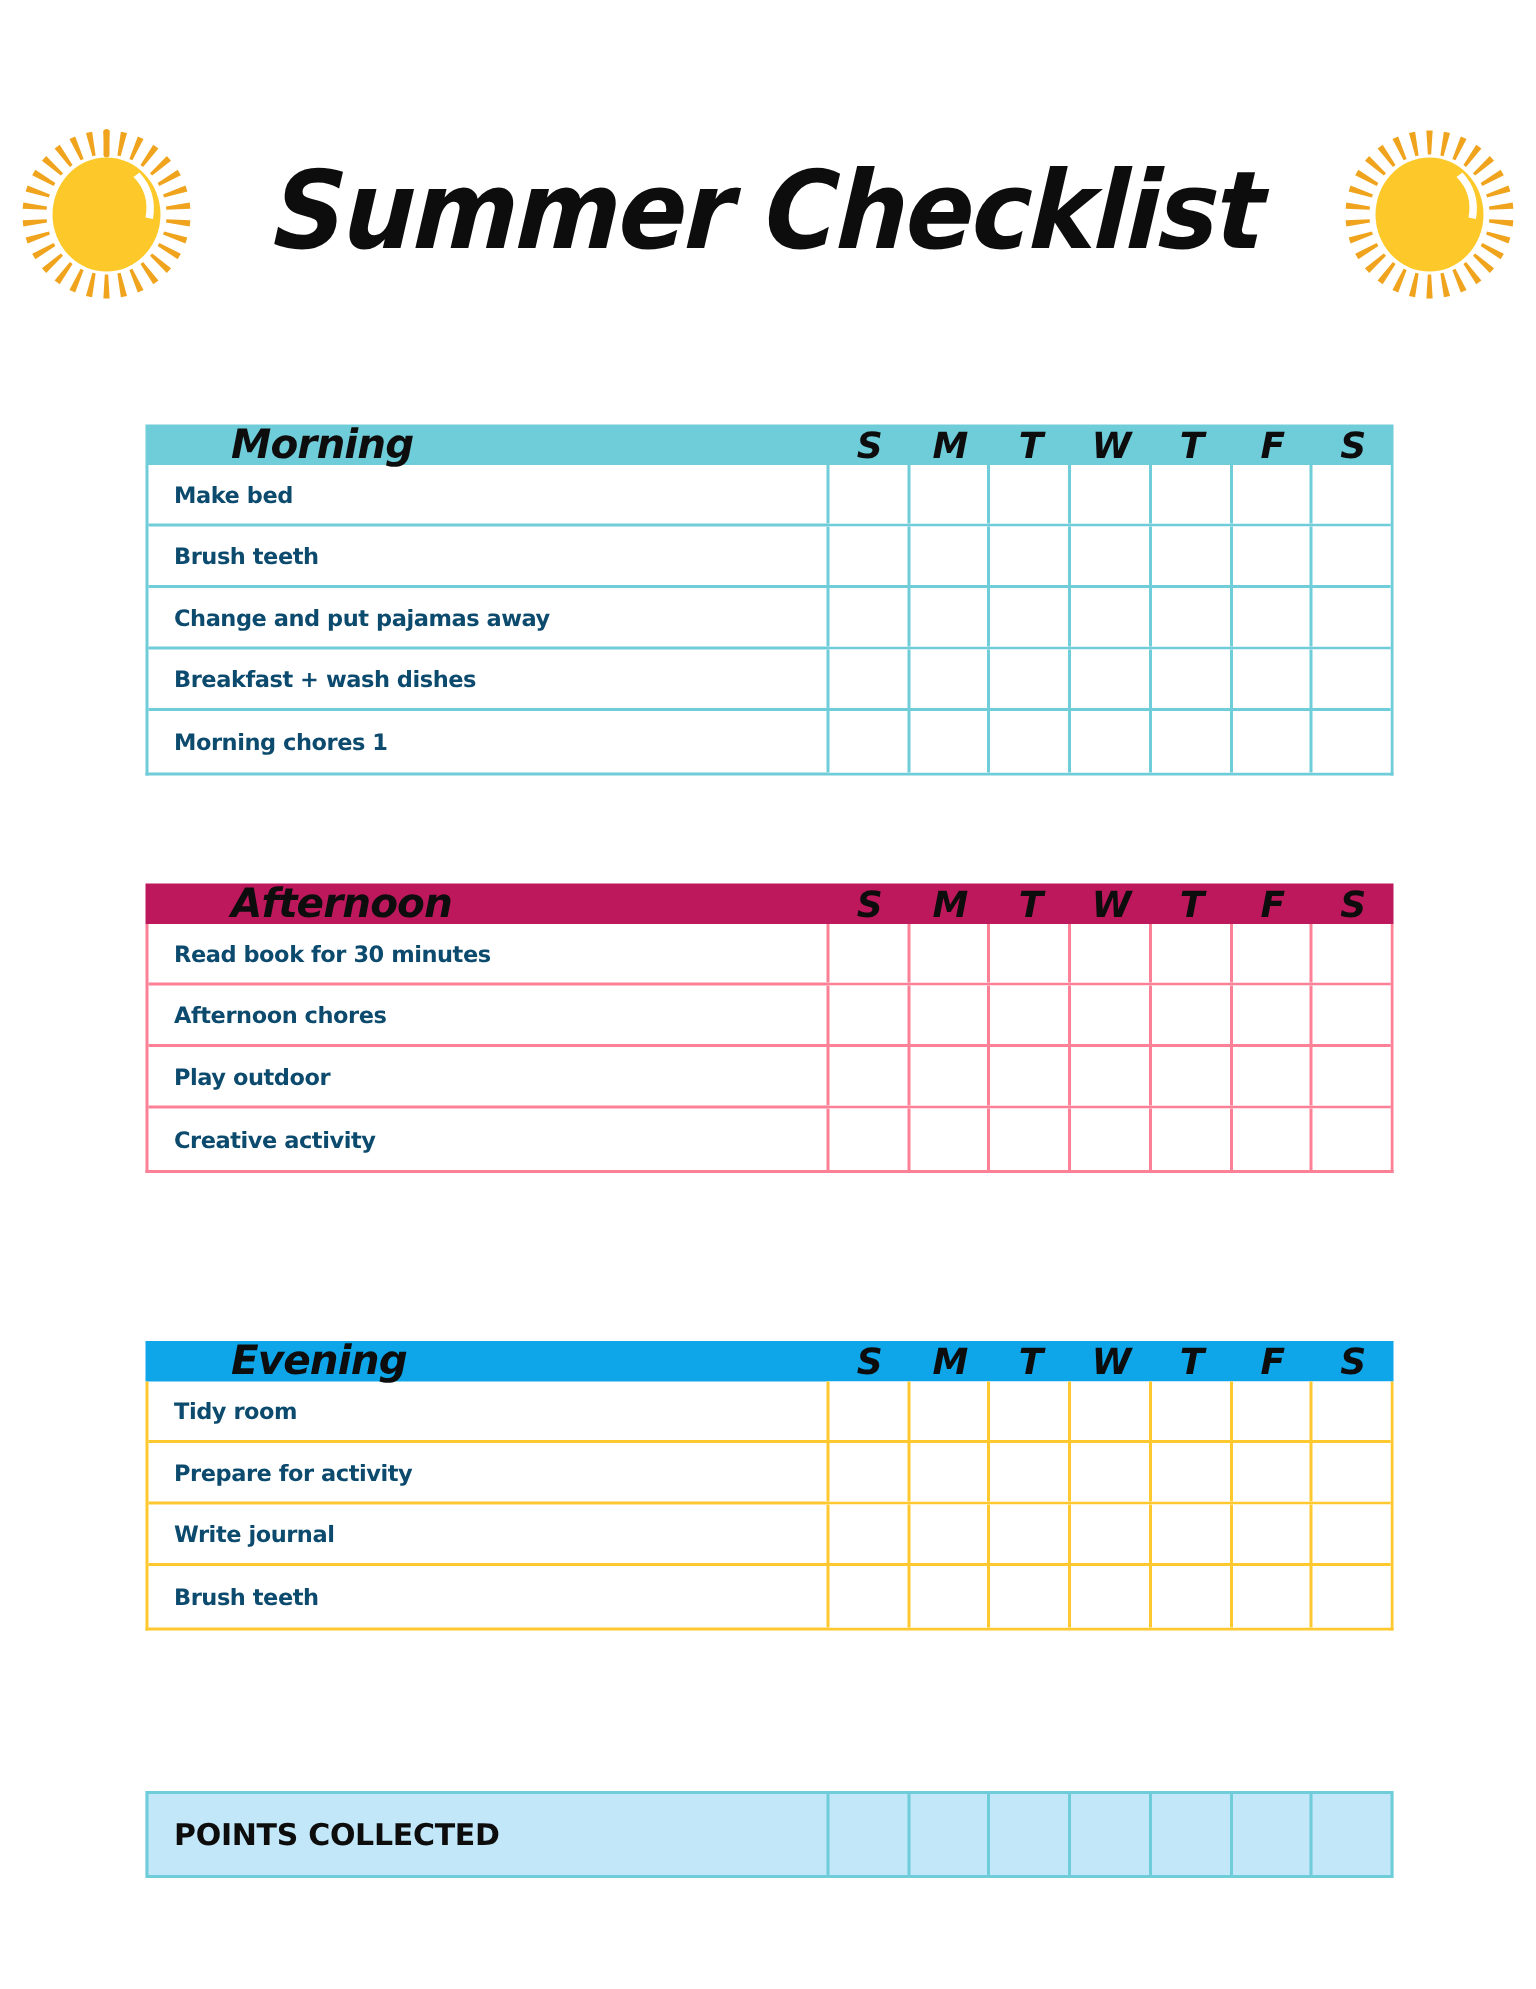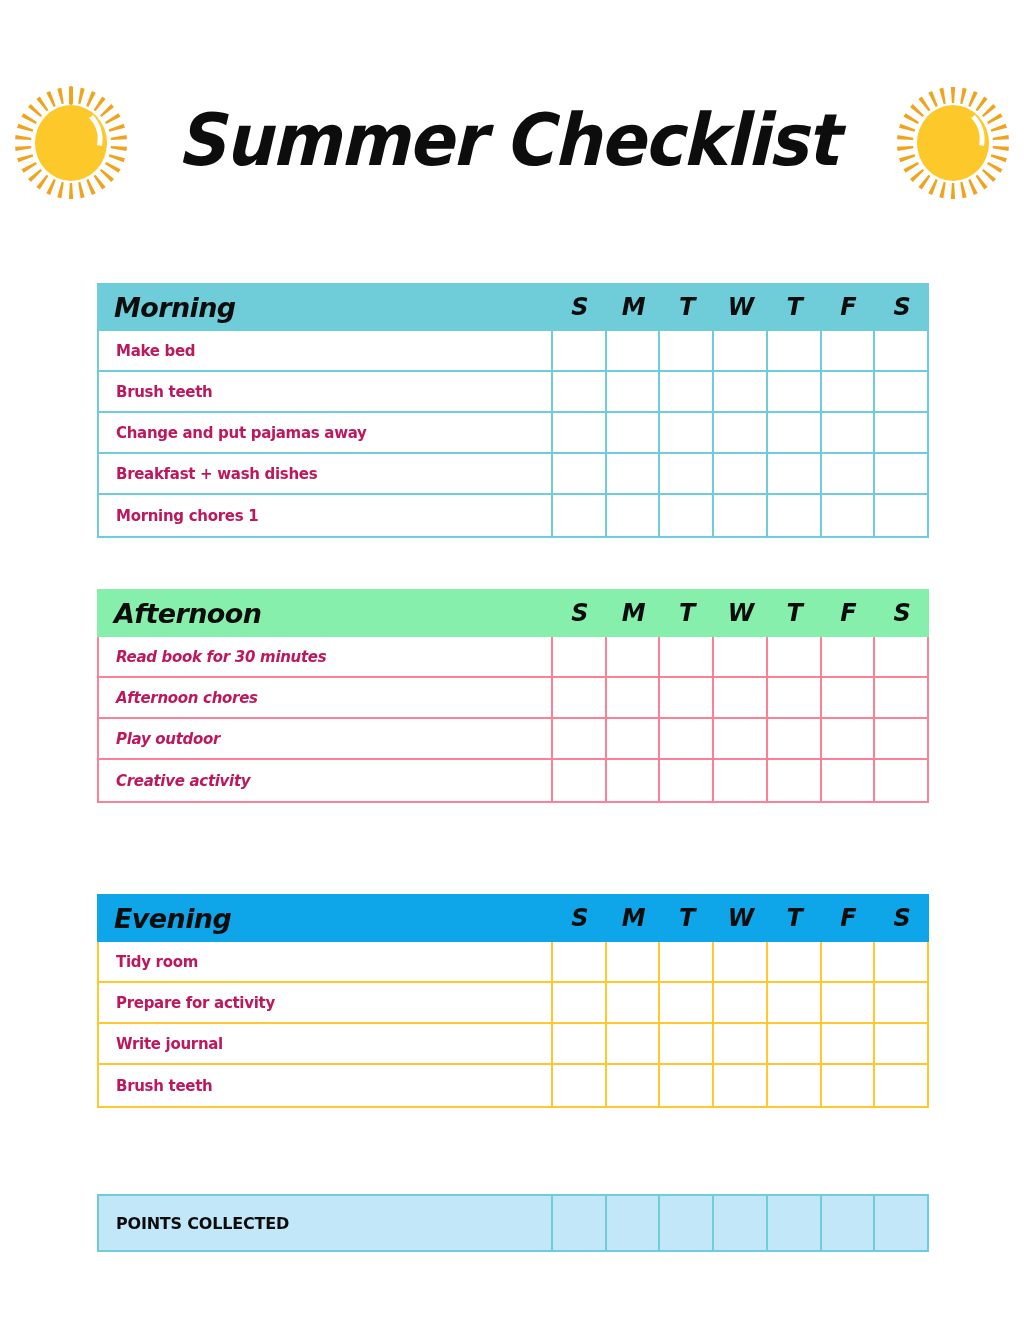--- a/index.html
+++ b/index.html
@@ -64,24 +64,25 @@
     left: 97px;
     width: 832px;
     box-sizing: border-box;
   }
 
   .sec-morning   { top: 283px; }
   .sec-afternoon { top: 589px; }
   .sec-evening   { top: 894px; }
 
   .sec-header {
-    height: 48px;
+    height: 27px;
     display: flex;
     align-items: stretch;
     box-sizing: border-box;
+    padding-left: 40px;
   }
   .sec-header-title {
     flex: 1 1 auto;
     display: flex;
     align-items: center;
     padding-left: 17px;
     font-family: "DejaVu Sans", sans-serif;
     font-weight: bold;
     font-style: italic;
     font-size: 27px;
@@ -122,21 +123,21 @@
 
   .row-label {
     flex: 1 1 auto;
     display: flex;
     align-items: center;
     padding-left: 17px;
     font-family: "DejaVu Sans", sans-serif;
     font-weight: bold;
     font-size: 15px;
     letter-spacing: -0.3px;
-    color: #be185d;
+    color: #0c4a6e;
     box-sizing: border-box;
   }
   .row-boxes {
     flex: 0 0 376px;
     display: flex;
     box-sizing: border-box;
   }
   .cell {
     flex: 1 1 0;
     border-left: 2px solid;
@@ -144,23 +145,23 @@
     background: #ffffff;
   }
 
   
   .sec-morning .sec-header { background: #6FCCD9; }
   .sec-morning .rows { border-color: #6FCCD9; }
   .sec-morning .row { border-bottom-color: #6FCCD9; }
   .sec-morning .cell { border-left-color: #6FCCD9; }
 
   
-  .sec-afternoon .sec-header { background: #86efac; }
+  .sec-afternoon .sec-header { background: #be185d; }
   .sec-afternoon .rows { border-color: #FC8096; }
-  .sec-afternoon .row { border-bottom-color: #FC8096; font-style: italic; }
+  .sec-afternoon .row { border-bottom-color: #FC8096; }
   .sec-afternoon .cell { border-left-color: #FC8096; }
 
   
   .sec-evening .sec-header { background: #0ea5e9; text-align: center; }
   .sec-evening .rows { border-color: #FFC82E; }
   .sec-evening .row { border-bottom-color: #FFC82E; }
   .sec-evening .cell { border-left-color: #FFC82E; }
 
   
   .points {
@@ -174,21 +175,21 @@
     background: #C1E7F9;
     border: 2px solid #6FCCD9;
   }
   .points-label {
     flex: 1 1 auto;
     display: flex;
     align-items: center;
     padding-left: 17px;
     font-family: "DejaVu Sans", sans-serif;
     font-weight: bold;
-    font-size: 16px;
+    font-size: 20px;
     letter-spacing: -0.2px;
     color: #0d0d0d;
   }
   .points-boxes {
     flex: 0 0 376px;
     display: flex;
   }
   .points-cell {
     flex: 1 1 0;
     border-left: 2px solid #6FCCD9;

